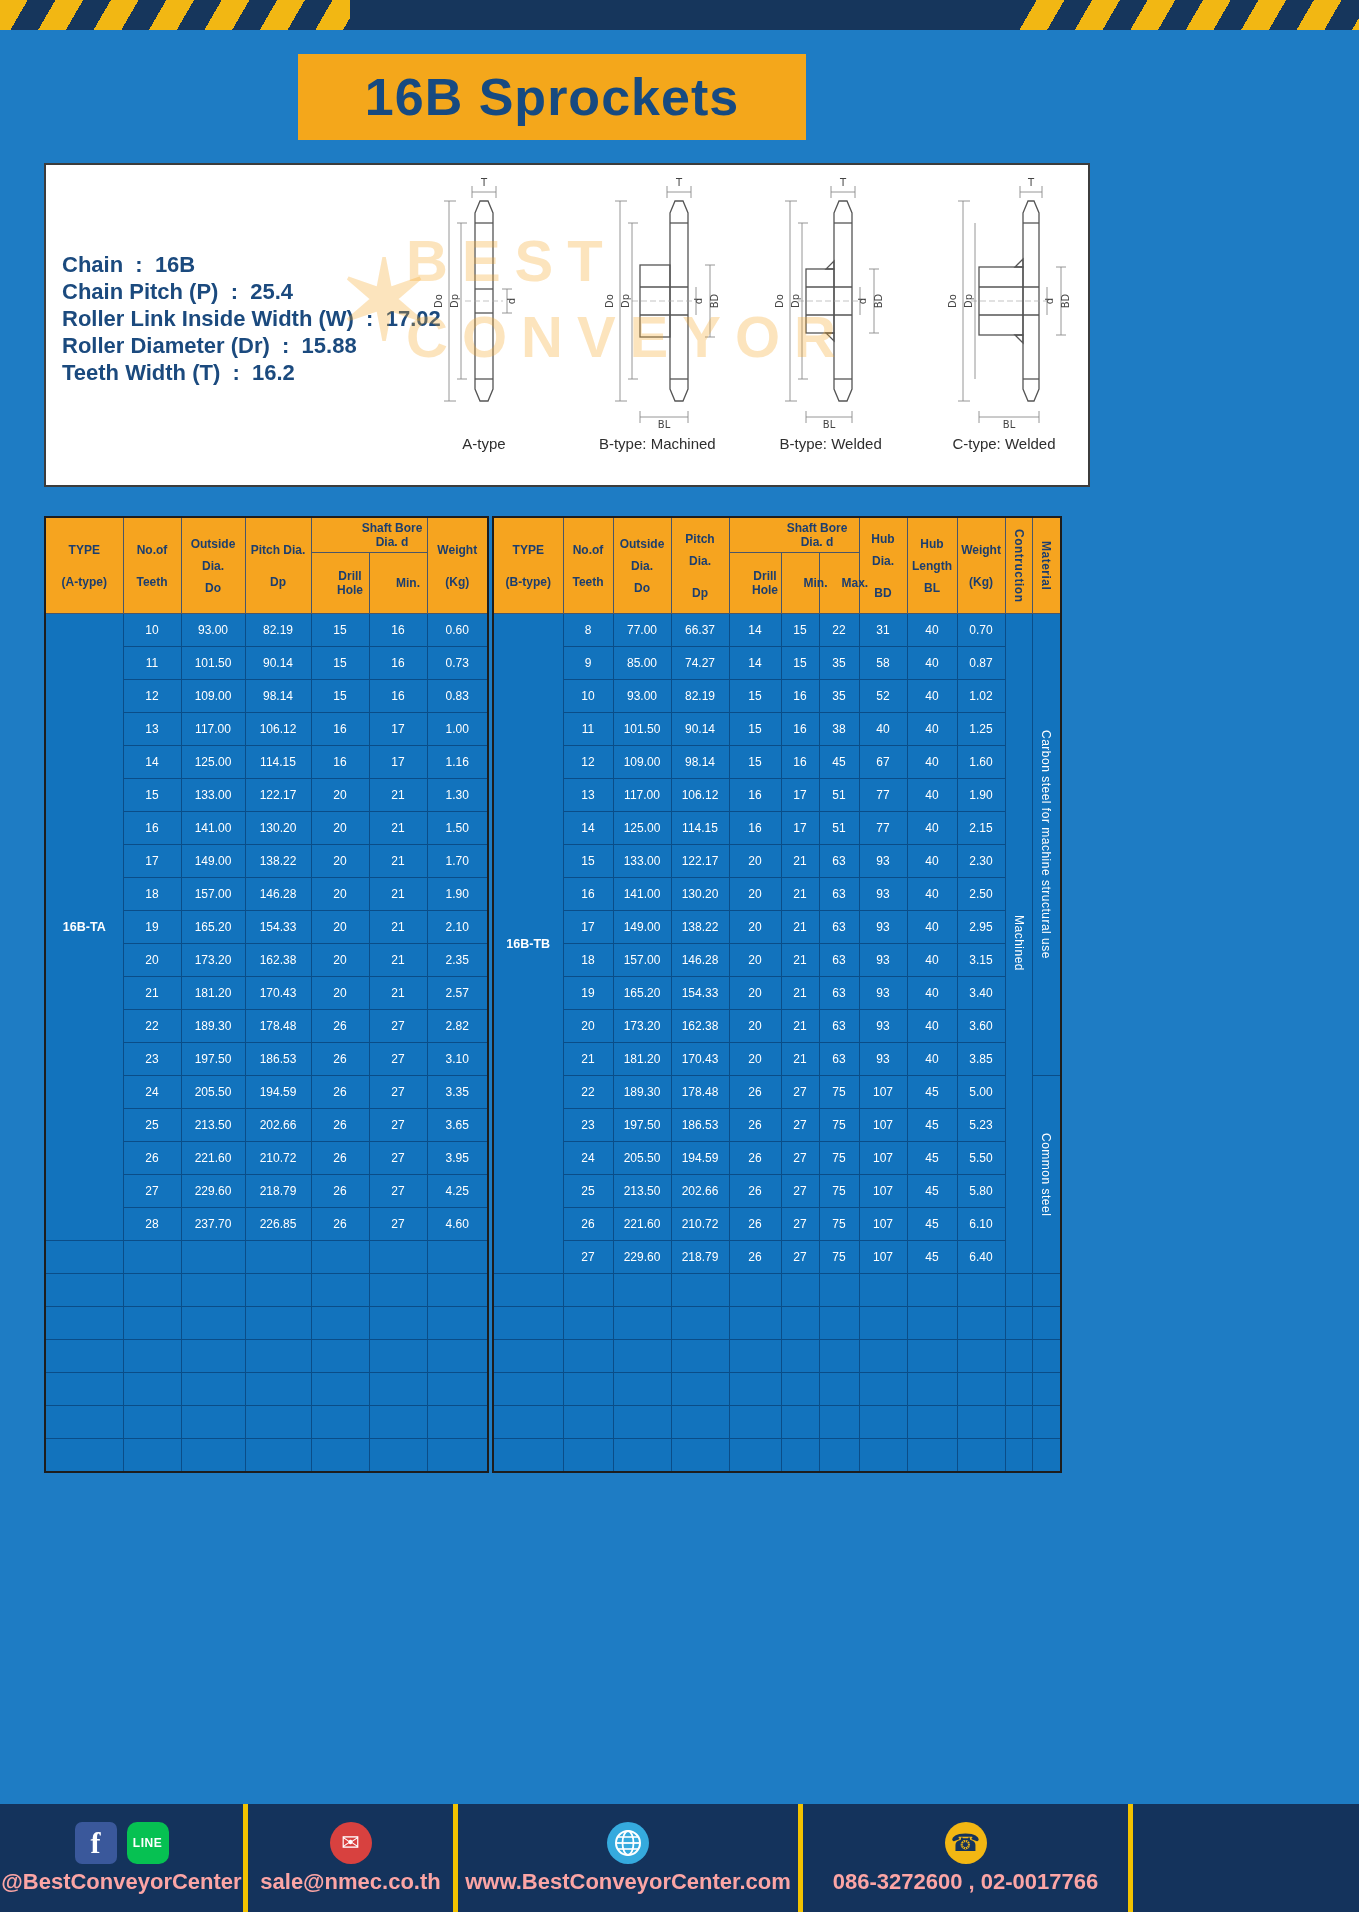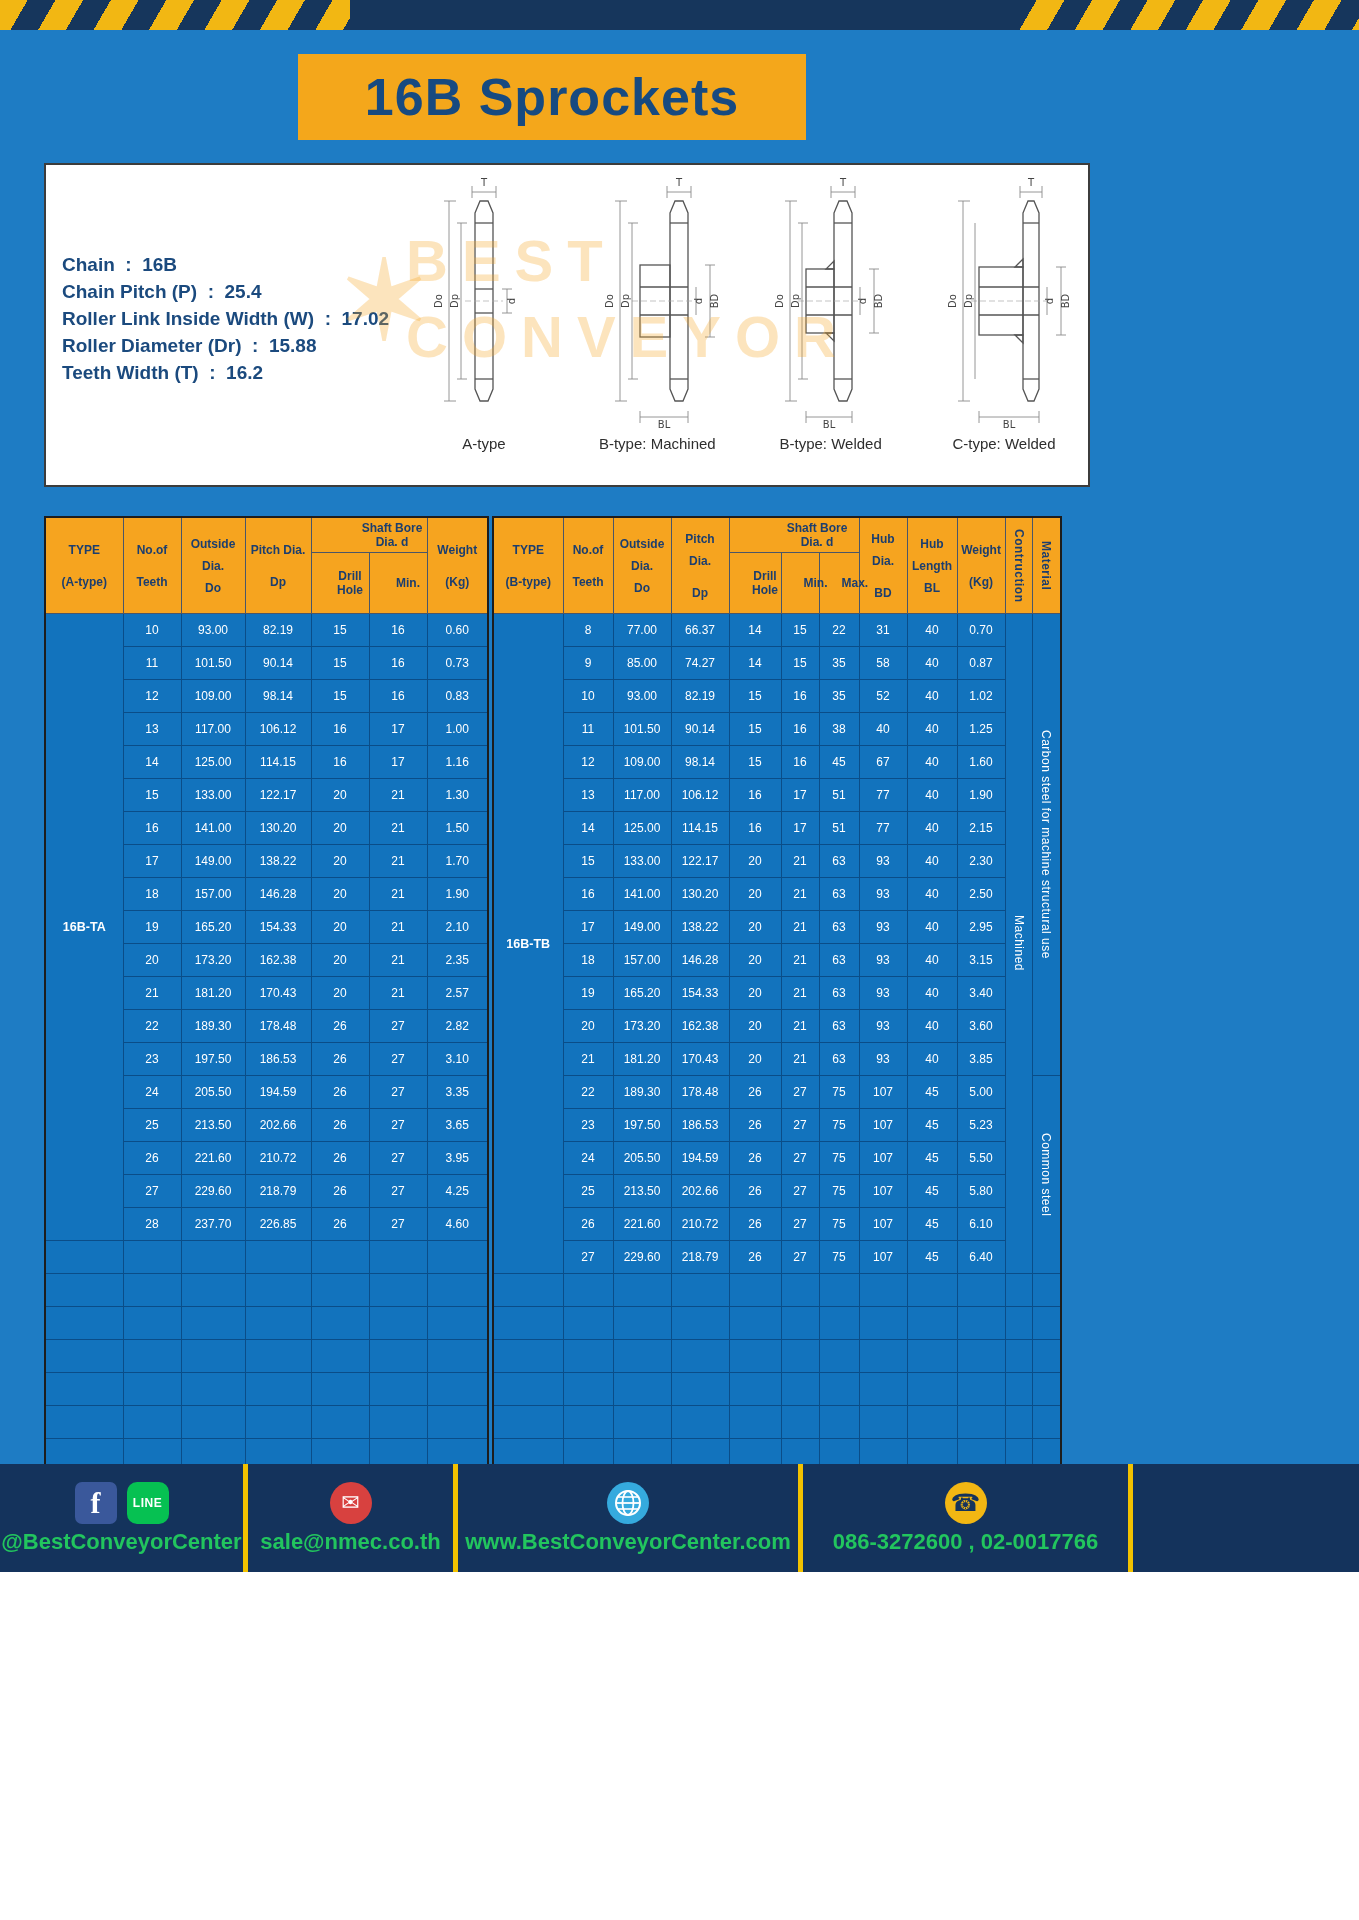--- a/index.html
+++ b/index.html
@@ -1,35 +1,35 @@
 <!DOCTYPE html>
 <html><head>
 <meta charset="utf-8">
 <style>
   html,body{margin:0;padding:0;}
   body{width:1359px;height:1920px;font-family:"Liberation Sans",sans-serif;}
-  .page{position:relative;width:1359px;height:1572px;background:#1e7cc4;overflow:hidden;}
+  .page{position:relative;width:1359px;height:1912px;background:#1e7cc4;overflow:hidden;}
 
   
   .top-bar{position:absolute;top:0;left:0;width:100%;height:30px;background:#16365c;}
   .top-bar::before{content:"";position:absolute;left:0;top:0;width:350px;height:100%;
     background:repeating-linear-gradient(120deg,#f2b713 0 24px,#16365c 24px 48px);}
   .top-bar::after{content:"";position:absolute;right:0;top:0;width:350px;height:100%;
     background:repeating-linear-gradient(120deg,#16365c 0 24px,#f2b713 24px 48px);}
 
   
   .title-banner{position:absolute;left:298px;top:54px;width:508px;height:86px;background:#f4a71b;
     display:flex;align-items:center;justify-content:center;}
   .title-banner .t{font-size:52px;font-weight:bold;color:#174a80;letter-spacing:1px;}
 
   
   .spec-panel{position:absolute;left:44px;top:163px;width:1046px;height:324px;background:#ffffff;
     border:2px solid #3c3c3c;box-sizing:border-box;}
   .spec-lines{position:absolute;left:16px;top:86px;}
-  .spec-lines div{font-size:19px;font-weight:bold;color:#1b4a7e;line-height:27px;white-space:pre;}
+  .spec-lines div{font-size:22px;font-weight:bold;color:#1b4a7e;line-height:27px;white-space:pre;}
 
   .figures{position:absolute;left:358px;top:12px;width:680px;display:flex;justify-content:space-between;}
   .fig{width:160px;display:flex;flex-direction:column;align-items:center;}
   .fig svg{display:block;}
   .fig .s{stroke:#555;fill:none;stroke-width:1.3;}
   .fig .dim{stroke:#8a8a8a;fill:none;stroke-width:0.9;}
   .fig .cl{stroke:#aaa;stroke-width:0.7;stroke-dasharray:6 3;}
   .fig text{fill:#444;font-size:10px;font-family:"DejaVu Sans",sans-serif;}
   .fig-label{margin-top:6px;font-size:15px;color:#2e2e2e;}
 
@@ -50,21 +50,21 @@
   th.vhead{writing-mode:vertical-rl;font-size:11.5px;letter-spacing:0.5px;padding:4px 1px;}
   td.vcell{writing-mode:vertical-rl;font-size:11px;letter-spacing:0.5px;padding:4px 1px;}
   table.spk th .ln{line-height:22px;}
   table.spk th .gap{margin-top:10px;}
 
   
   .footer{position:absolute;left:0;bottom:0;width:100%;height:108px;background:#14335c;display:flex;}
   .f-sec{display:flex;flex-direction:column;align-items:center;justify-content:center;gap:5px;
     border-right:5px solid #f2c200;box-sizing:border-box;}
   .f-sec.f-empty{border-right:none;}
-  .f-text{color:#22c55e;font-weight:bold;font-size:22px;white-space:nowrap;}
+  .f-text{color:#fca5a5;font-weight:bold;font-size:22px;white-space:nowrap;}
   .icons-row{display:flex;gap:10px;align-items:center;}
   .icon-fb{width:42px;height:42px;background:#3a589b;border-radius:7px;color:#fff;font-size:30px;
     font-weight:bold;display:flex;align-items:center;justify-content:center;font-family:"Liberation Serif",serif;}
   .icon-line{width:42px;height:42px;background:#06c152;border-radius:10px;color:#fff;font-weight:bold;
     font-size:12px;display:flex;align-items:center;justify-content:center;letter-spacing:0.5px;}
   .icon-mail{width:42px;height:42px;background:#d8413f;border-radius:50%;color:#fff;font-size:22px;
     display:flex;align-items:center;justify-content:center;}
   .icon-globe{width:42px;height:42px;background:#35aade;border-radius:50%;
     display:flex;align-items:center;justify-content:center;}
   .icon-phone{width:42px;height:42px;background:#f2b713;border-radius:50%;color:#14335c;font-size:24px;

